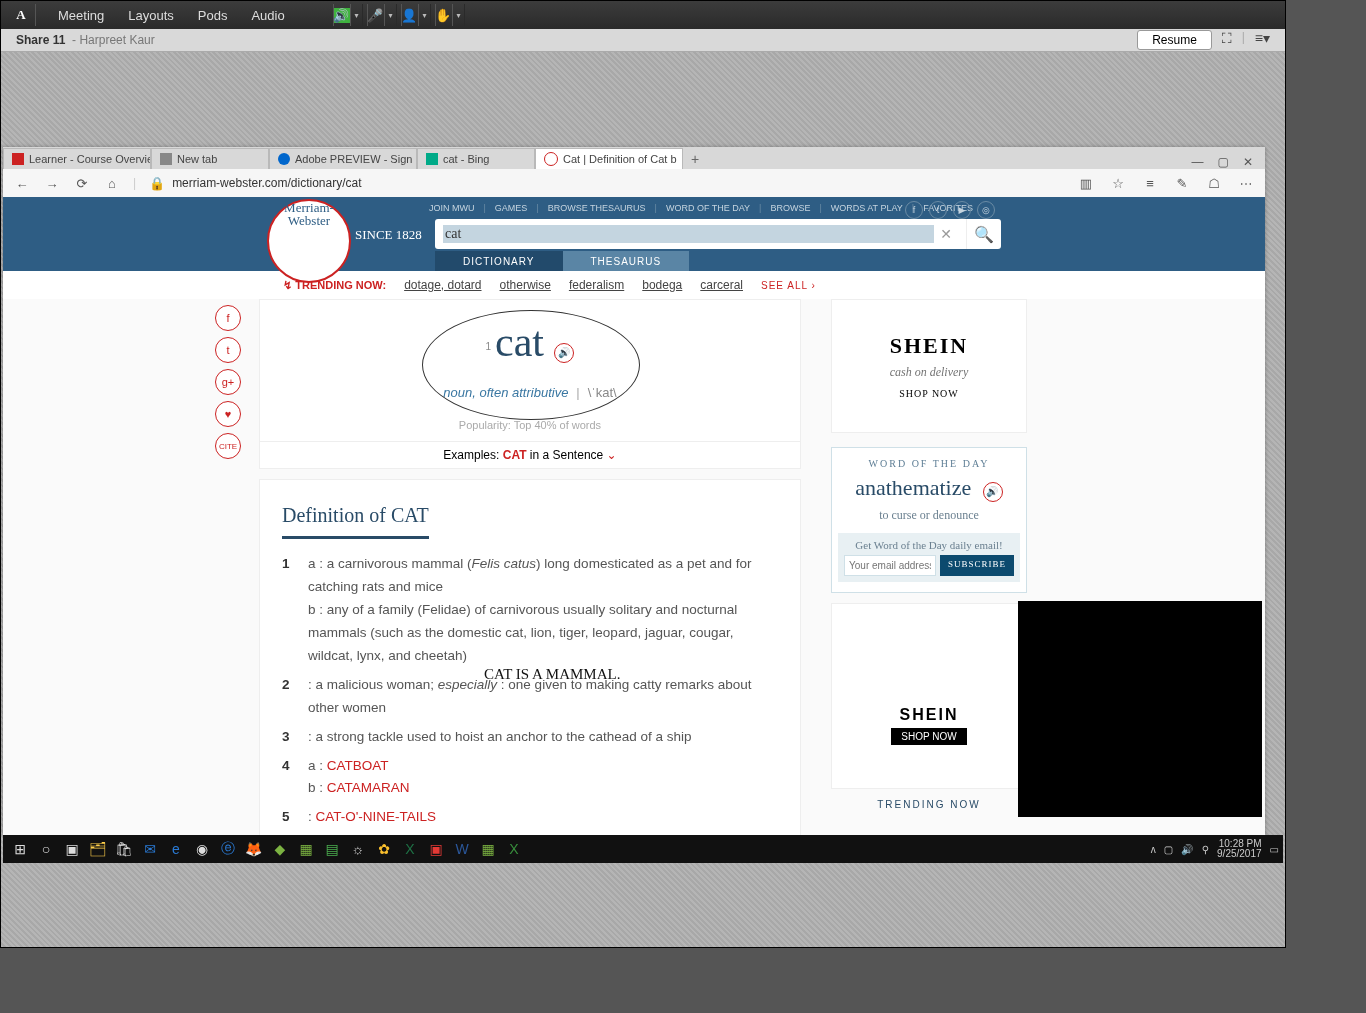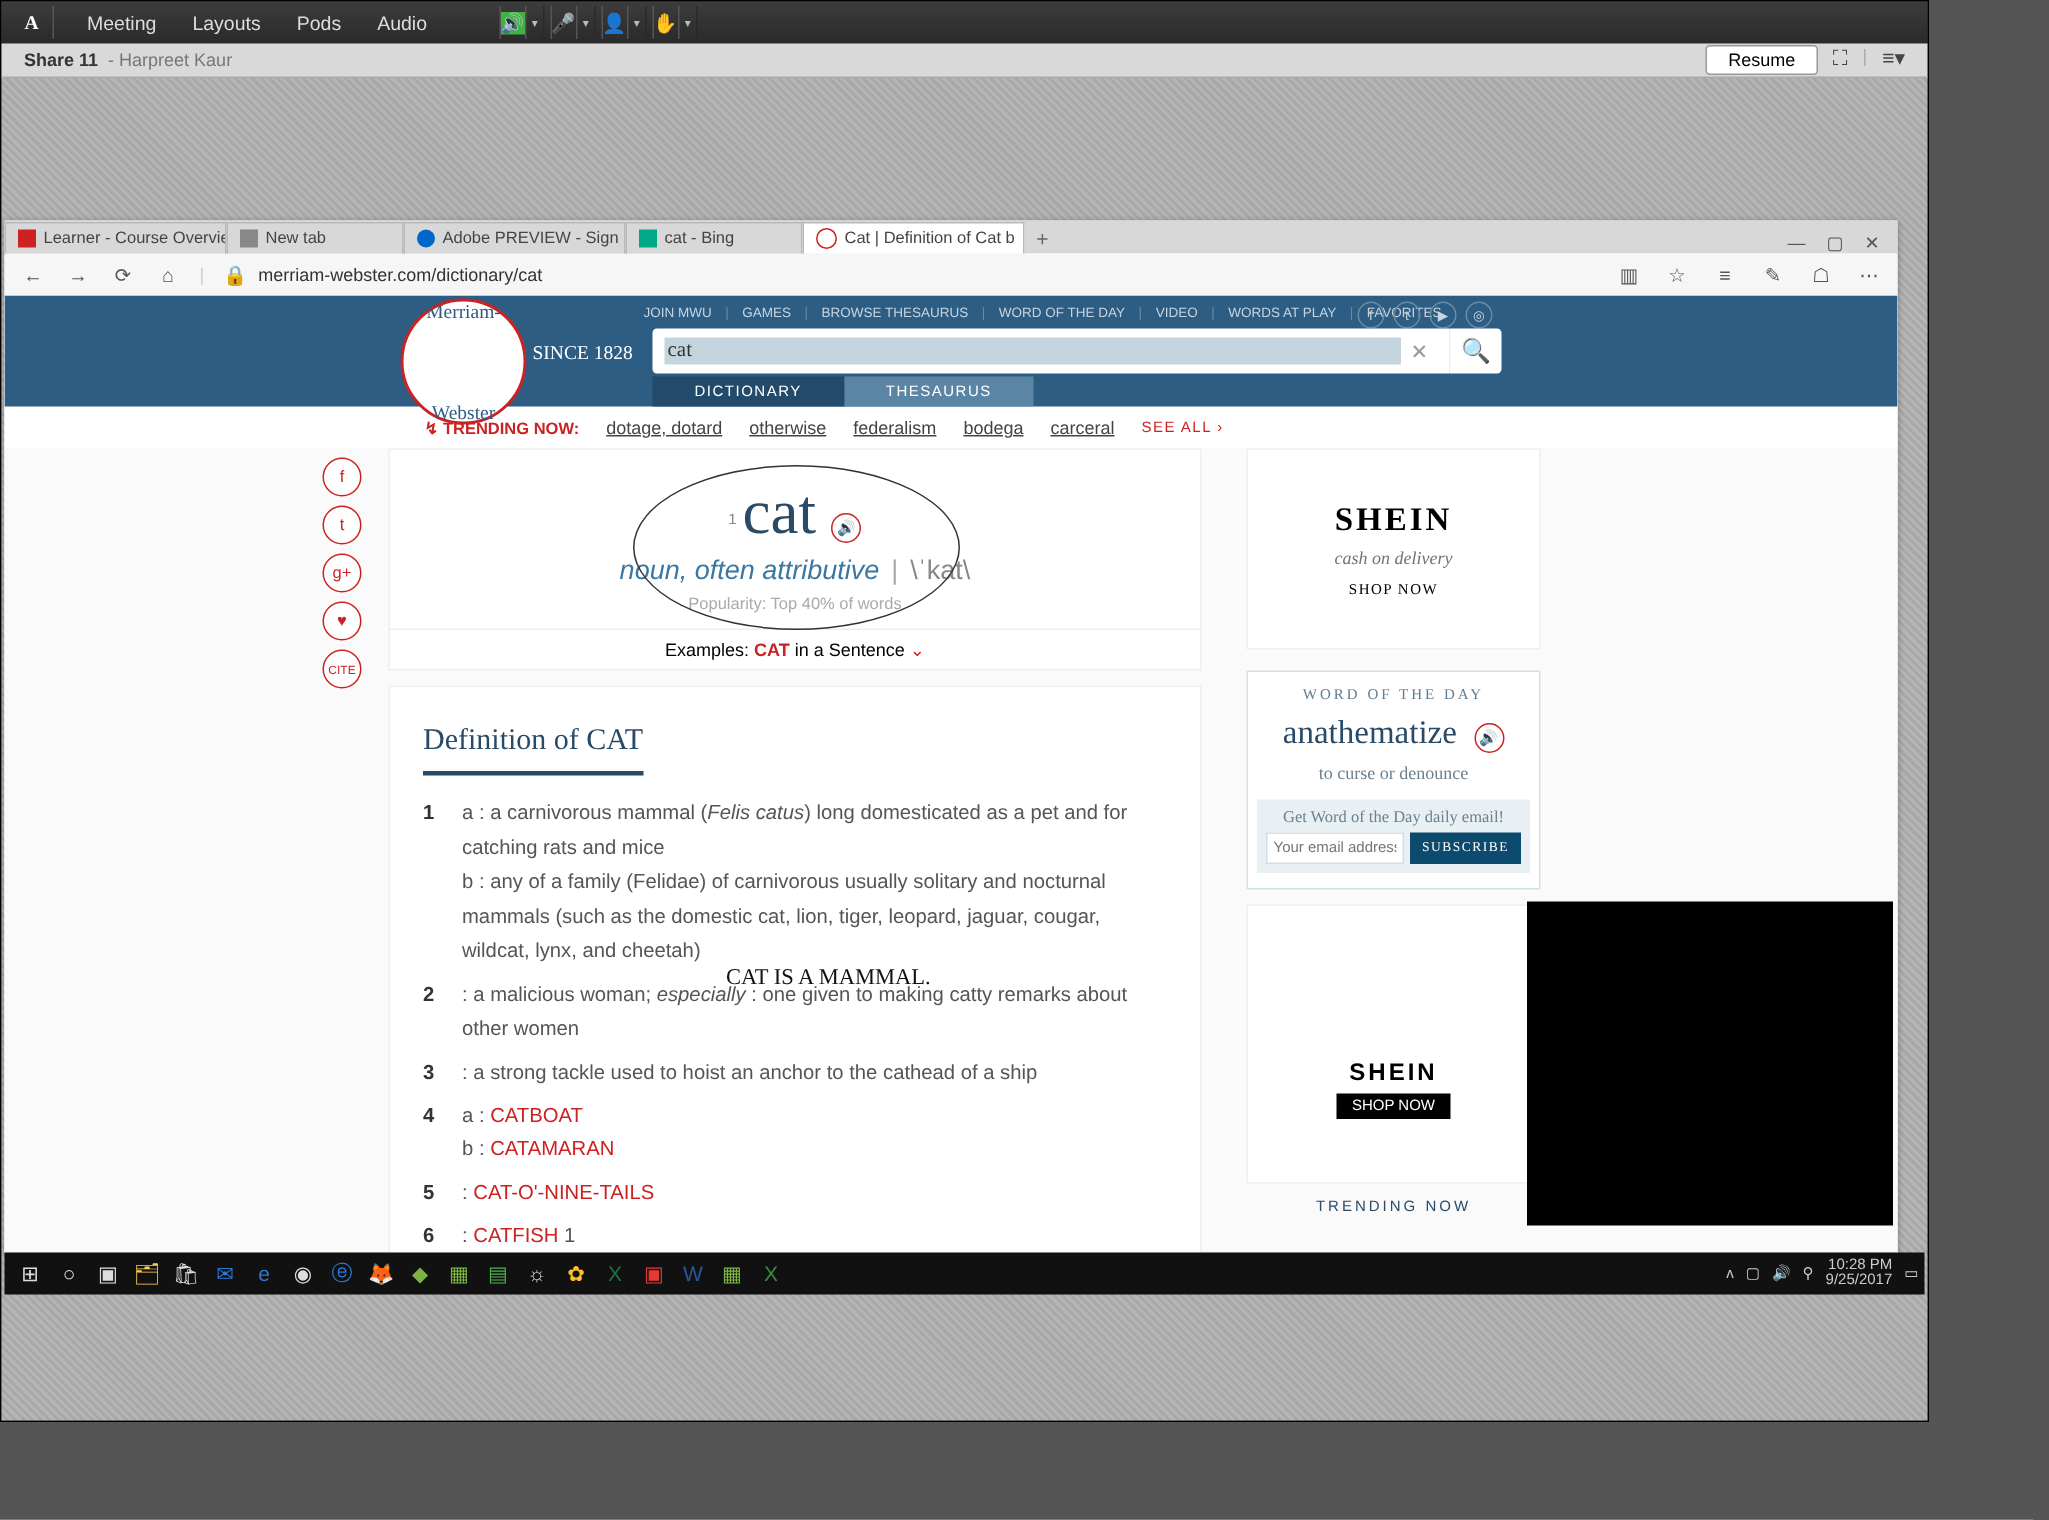--- a/index.html
+++ b/index.html
@@ -34,21 +34,21 @@
 .br-url{color:#333}
 .br-right{display:flex;gap:14px}
 
 .mw{position:absolute;top:50px;left:0;right:0;bottom:0;overflow:hidden;background:#fff}
 .mw-topbar{height:74px;background:#2e5d84;position:relative}
 .mw-links{position:absolute;top:6px;left:426px;font-size:9px;color:#c5d4df;display:flex;align-items:center;gap:9px}
 .mw-links span{cursor:pointer}
 .mw-sep{color:#6a8ba4}
 .mw-social{position:absolute;top:4px;right:270px;display:flex;gap:6px}
 .mw-social div{width:16px;height:16px;border:1px solid #6a8ba4;border-radius:50%;display:flex;align-items:center;justify-content:center;font-size:9px;color:#c5d4df;cursor:pointer}
-.mw-logo{position:absolute;top:2px;left:264px;width:80px;height:80px;background:#fff;border:2px solid #c22;border-radius:50%;display:flex;flex-direction:column;align-items:center;justify-content:space-between;font-family:Georgia,serif;color:#2e5d84;font-size:13px;line-height:1}
+.mw-logo{position:absolute;top:2px;left:264px;width:80px;height:80px;background:#fff;border:2px solid #c22;border-radius:50%;display:flex;flex-direction:column;align-items:center;justify-content:flex-start;font-family:Georgia,serif;color:#2e5d84;font-size:13px;line-height:1}
 .mw-since{position:absolute;top:30px;left:352px;font-family:Georgia,serif;font-size:13px;color:#fff;font-variant:small-caps}
 .mw-searchwrap{position:absolute;top:22px;left:432px;width:566px;height:30px;display:flex}
 .mw-searchbox{flex:1;background:#fff;border-radius:3px 0 0 3px;display:flex;align-items:center;padding:0 8px}
 .mw-searchbox input{border:none;outline:none;font-size:14px;font-family:Georgia,serif;width:100%;background:#c4d5e0;color:#333}
 .mw-clear{color:#999;font-size:14px;cursor:pointer;padding:0 6px}
 .mw-searchbtn{width:34px;background:#fff;border-radius:0 3px 3px 0;display:flex;align-items:center;justify-content:center;color:#c22;font-weight:bold;font-size:16px;cursor:pointer;border-left:1px solid #eee}
 .mw-tabs{position:absolute;top:54px;left:432px;display:flex;height:20px;font-size:10px}
 .mw-tabs div{padding:0 28px;display:flex;align-items:center;color:#fff;cursor:pointer;letter-spacing:1px}
 .mw-tabs .act{background:#224a6b}
 .mw-tabs .ina{background:#5a85a5}
@@ -59,21 +59,21 @@
 .mw-trend .seeall{font-size:10px;color:#c22;letter-spacing:1px;cursor:pointer}
 
 .mw-body{position:absolute;top:102px;left:0;right:0;bottom:0;background:#fafafa}
 .mw-sharecol{position:absolute;left:212px;top:6px;display:flex;flex-direction:column;gap:6px}
 .mw-sharecol div{width:24px;height:24px;border:1px solid #c22;border-radius:50%;display:flex;align-items:center;justify-content:center;font-size:11px;color:#c22;cursor:pointer;background:#fff}
 .mw-main{position:absolute;left:256px;top:0;width:542px}
 .mw-card{background:#fff;border:1px solid #eee;padding:18px 40px 10px;text-align:center;position:relative}
 .hdw{font-family:Georgia,serif;font-size:42px;color:#294b67}
 .sup{font-size:10px;color:#888;vertical-align:super;margin-right:4px}
 .snd{display:inline-flex;width:18px;height:18px;border:1px solid #c22;border-radius:50%;align-items:center;justify-content:center;font-size:10px;color:#c22;margin-left:6px;cursor:pointer}
-.pos{font-style:italic;color:#3a77a2;margin:4px 0;font-size:18px}
+.pos{font-style:italic;color:#3a77a2;margin:19px 0;font-size:13px}
 .pos .bar{color:#aaa;font-style:normal;margin:0 8px}
 .pron{font-style:normal;color:#888}
 .pop{color:#aaa;font-size:11px;margin-top:6px}
 .ellipse{position:absolute;top:10px;left:50%;margin-left:-108px;width:216px;height:108px;border:1px solid #333;border-radius:50%}
 .mw-exbar{background:#fff;border:1px solid #eee;border-top:none;padding:6px;text-align:center;font-size:12px}
 .mw-exbar b{color:#c22}
 .mw-exbar .arr{color:#c22}
 .defblock{background:#fff;border:1px solid #eee;margin-top:10px;padding:18px 22px;font-size:13.5px;color:#555;position:relative;line-height:1.7}
 .defhdr{font-family:Georgia,serif;font-size:20px;color:#294b67;border-bottom:3px solid #294b67;padding-bottom:4px;display:inline-block;margin-bottom:14px}
 .defhdr .wd{font-variant:small-caps}
@@ -225,21 +225,21 @@
       <div class="mw-topbar">
         <div class="mw-links">
           <span>JOIN MWU</span>
             <span class="mw-sep">|</span>
           <span>GAMES</span>
             <span class="mw-sep">|</span>
           <span>BROWSE THESAURUS</span>
             <span class="mw-sep">|</span>
           <span>WORD OF THE DAY</span>
             <span class="mw-sep">|</span>
-          <span>VIDEO</span>
+          <span>BROWSE</span>
             <span class="mw-sep">|</span>
           <span>WORDS AT PLAY</span>
             <span class="mw-sep">|</span>
           <span>FAVORITES</span>
         </div>
         <div class="mw-social">
           <div>f</div>
           <div>t</div>
           <div>▶</div>
           <div>◎</div>

